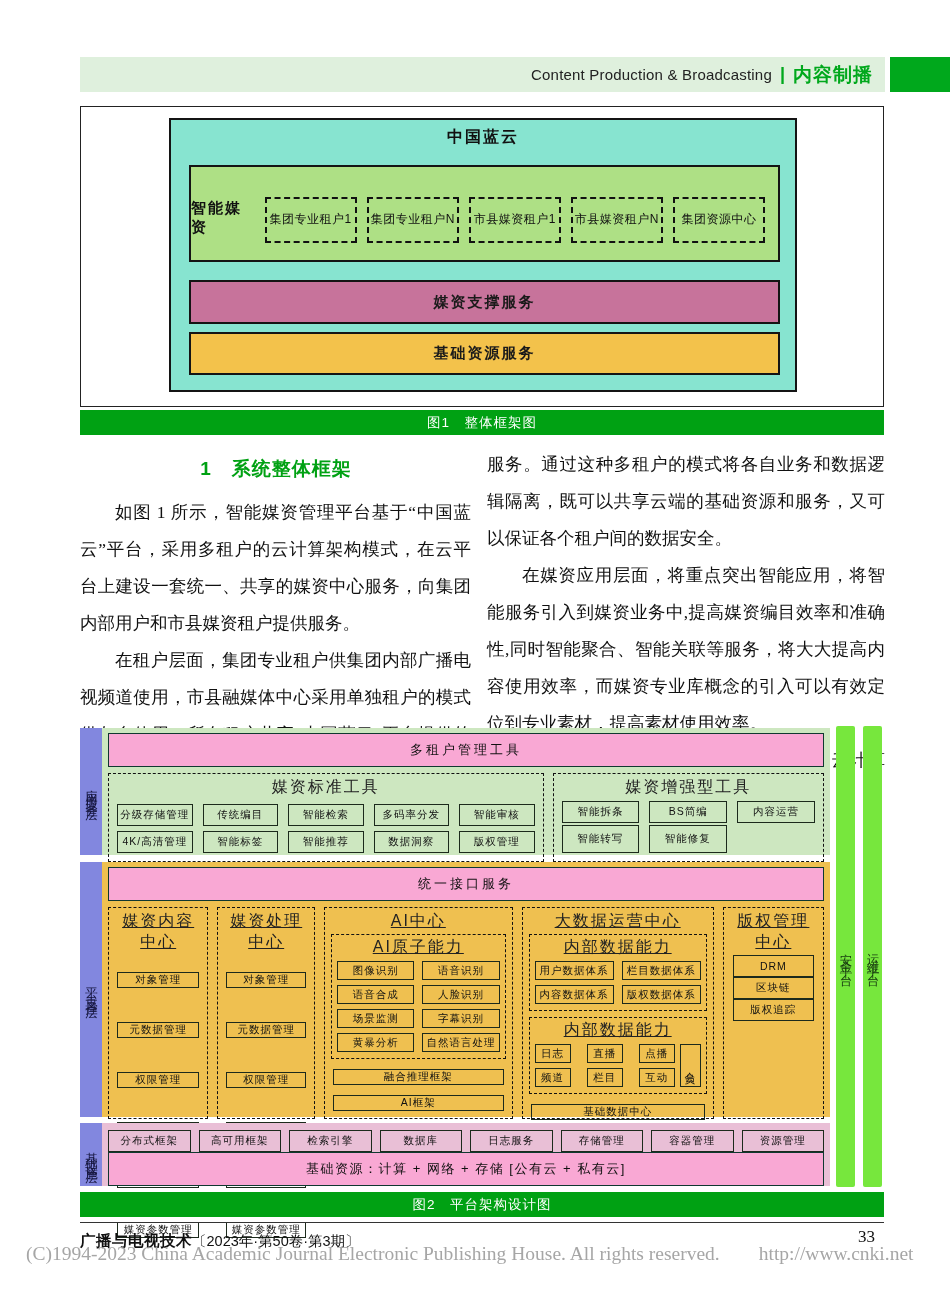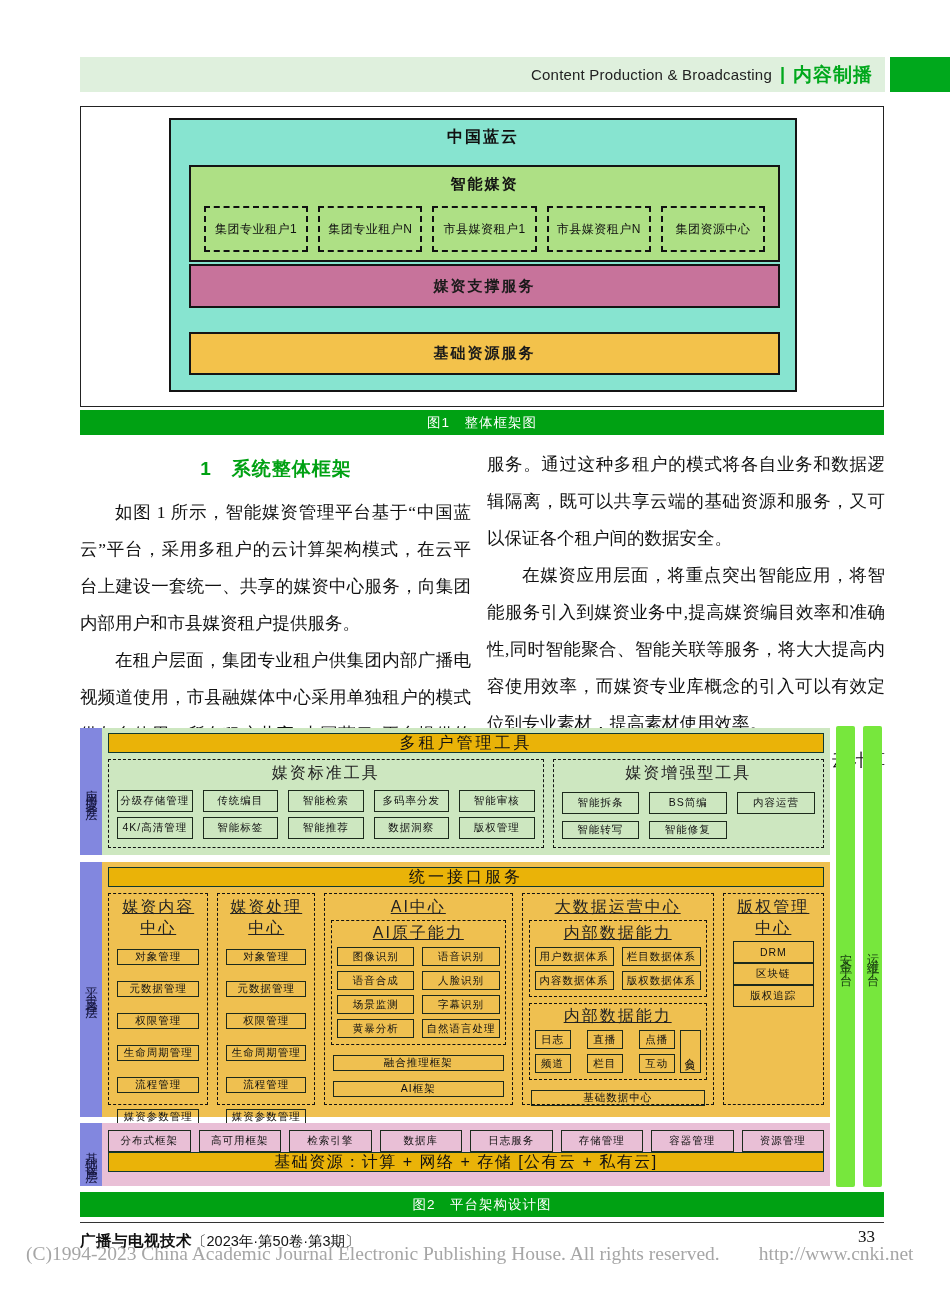--- a/index.html
+++ b/index.html
@@ -13,26 +13,26 @@
   .header-en { font-size:15px; color:#222; letter-spacing:.2px; }
   .header-sep { color:#00a81c; font-weight:bold; font-size:18px; margin:0 8px; }
   .header-cn { color:#00a81c; font-weight:bold; font-size:19px; letter-spacing:1px; }
   .header-block { position:absolute; left:890px; top:57px; width:60px; height:35px; background:#00a81c; }
 
   
   .fig1 { position:absolute; left:80px; top:106px; width:804px; height:301px; background:#fff; border:1.5px solid #222; }
   .cloud { position:absolute; left:88px; top:11px; width:628px; height:274px; background:#87e4d0; border:2px solid #141414; }
   .cloud-title { text-align:center; margin-top:7px; font-size:16px; font-weight:bold; color:#111; letter-spacing:2px; }
   .f1box { position:absolute; left:18px; width:591px; border:2px solid #141414; display:flex; align-items:center; justify-content:center; }
-  .f1-green { top:45px; height:97px; background:#aee085; flex-direction:column; justify-content:flex-start; }
+  .f1-green { top:45px; height:97px; background:#aee085; flex-direction:row; justify-content:flex-start; }
   .f1-green-title { margin-top:8px; font-size:15px; font-weight:bold; color:#111; letter-spacing:2px; }
   .tenants { display:flex; width:100%; gap:10px; padding:12px 13px 0 13px; }
   .tenant { flex:1; border:2px dashed #111; height:46px; display:flex; align-items:center; justify-content:center;
     font-size:12px; color:#111; letter-spacing:.5px; text-align:center; }
-  .f1-pink { top:144px; height:44px; background:#c7739b; font-size:15px; font-weight:bold; letter-spacing:2px; color:#1a1a1a; }
+  .f1-pink { top:160px; height:44px; background:#c7739b; font-size:15px; font-weight:bold; letter-spacing:2px; color:#1a1a1a; }
   .f1-yellow { top:212px; height:43px; background:#f3c24b; font-size:15px; font-weight:bold; letter-spacing:2px; color:#1a1a1a; }
 
   .caption { position:absolute; left:80px; width:804px; height:25px; background:#00a113; color:#fff;
     display:flex; align-items:center; justify-content:center; font-size:13.5px; letter-spacing:1px; }
   .cap1 { top:410px; }
   .cap2 { top:1192px; }
 
   
   .sec-title { position:absolute; left:80px; top:456px; width:392px; text-align:center;
     color:#00a113; font-weight:bold; font-size:19px; letter-spacing:1px; }
@@ -47,44 +47,44 @@
   .strip { width:22px; background:#8287df; color:#14143c; writing-mode:vertical-lr; text-orientation:upright;
     display:flex; align-items:center; justify-content:center; font-size:12.5px; letter-spacing:5px; }
   .layer-content { flex:1; position:relative; }
   .layer1 { top:728px; width:750px; height:127px; }
   .layer1 .layer-content { background:#cde7c0; padding:5px 6px 6px 6px; }
   .layer2 { top:862px; width:750px; height:255px; }
   .layer2 .layer-content { background:#efc050; padding:5px 6px 6px 6px; }
   .layer3 { top:1123px; width:750px; height:63px; }
   .layer3 .layer-content { background:#e9bfd6; padding:7px 6px 6px 6px; }
 
-  .tealbar { background:#eab308; border:1.5px solid #103830; height:20px; display:flex; align-items:center;
-    justify-content:center; font-size:16px; letter-spacing:3px; color:#111; }
+  .tealbar { background:#f9a8d4; border:1.5px solid #103830; height:34px; display:flex; align-items:center;
+    justify-content:center; font-size:13px; letter-spacing:3px; color:#111; }
 
   .g-title { text-align:center; font-size:16px; letter-spacing:2px; color:#222; }
   .bx { border:1.6px solid #1c2a1c; display:flex; align-items:center; justify-content:center;
     font-size:10.5px; letter-spacing:1px; color:#111; text-align:center; }
   .dashedbox { border:1.6px dashed #111; }
 
   
   .groups-row { display:flex; gap:9px; margin-top:6px; height:89px; }
   .group { padding:3px 8px 8px 8px; display:flex; flex-direction:column; justify-content:space-between; }
   .group-std { flex:440; }
   .group-enh { flex:267; }
   .brow { display:flex; gap:10px; }
   .brow .bx { flex:1; height:22px; }
   .brow-half { display:flex; gap:10px; }
-  .brow-half .bx { flex:0 0 calc(33.33% - 7px); height:18px; }
+  .brow-half .bx { flex:0 0 calc(33.33% - 7px); height:28px; }
 
   
   .cols-row { display:flex; gap:9px; margin-top:6px; height:212px; }
   .pcol { padding:3px 6px 8px 6px; display:flex; flex-direction:column; }
   .pcol .g-title { margin-bottom:2px;text-decoration:underline; }
   .col-simple { justify-content:space-between; }
-  .col-simple .bx { height:24px; margin:8px 2px; }
+  .col-simple .bx { height:24px; margin:17px 2px; }
   .pcol1 { flex:95; } .pcol2 { flex:92; } .pcol3 { flex:192; } .pcol4 { flex:196; } .pcol5 { flex:96; }
 
   .inner-dashed { border:1.6px dashed #111; padding:2px 5px 6px 5px; }
   .grid2 { display:grid; grid-template-columns:1fr 1fr; gap:5px 8px; margin-top:3px; }
   .grid2 .bx { height:19px; }
   .ai-wide { height:20px; margin:0 2px; }
   .m-top6 { margin-top:6px; } .m-top10 { margin-top:10px; }
 
   .bd-grid { display:flex; gap:5px; margin-top:3px; }
   .bd-grid-left { flex:1; display:grid; grid-template-columns:1fr 1fr 1fr; gap:5px 16px; }

